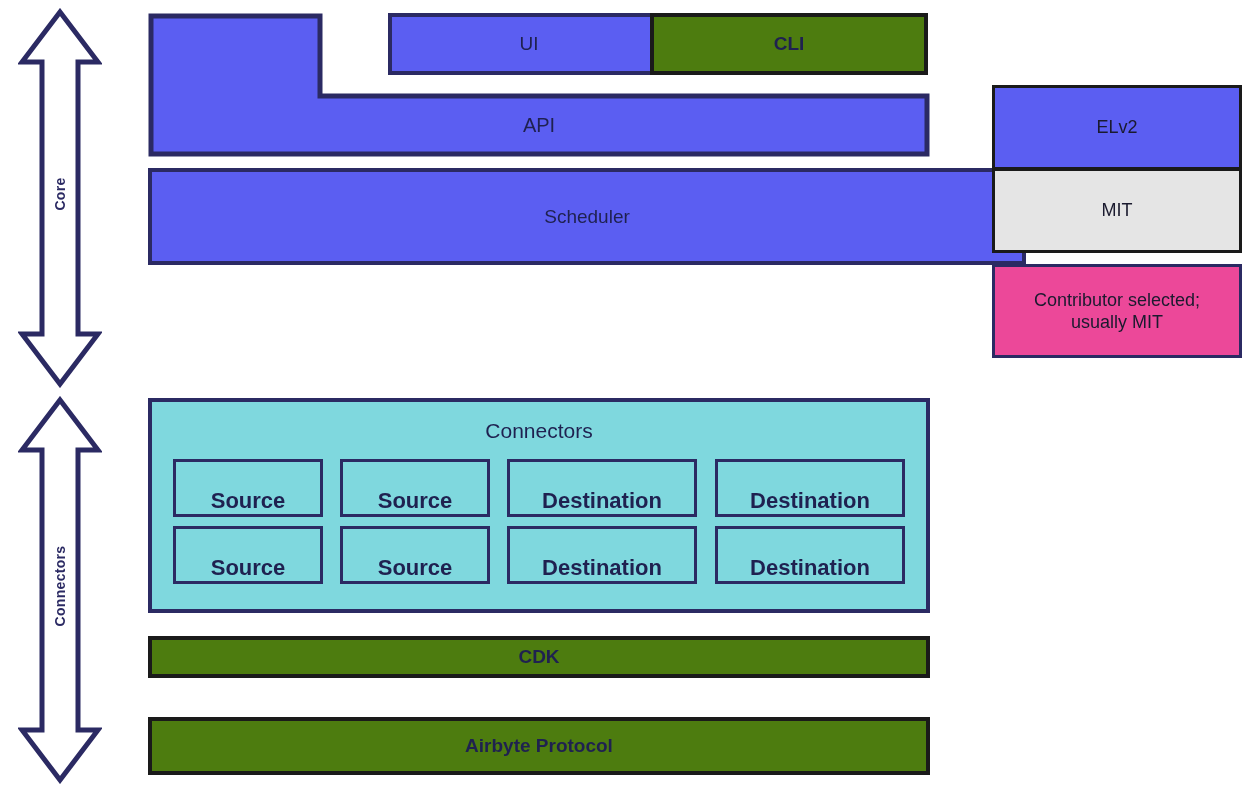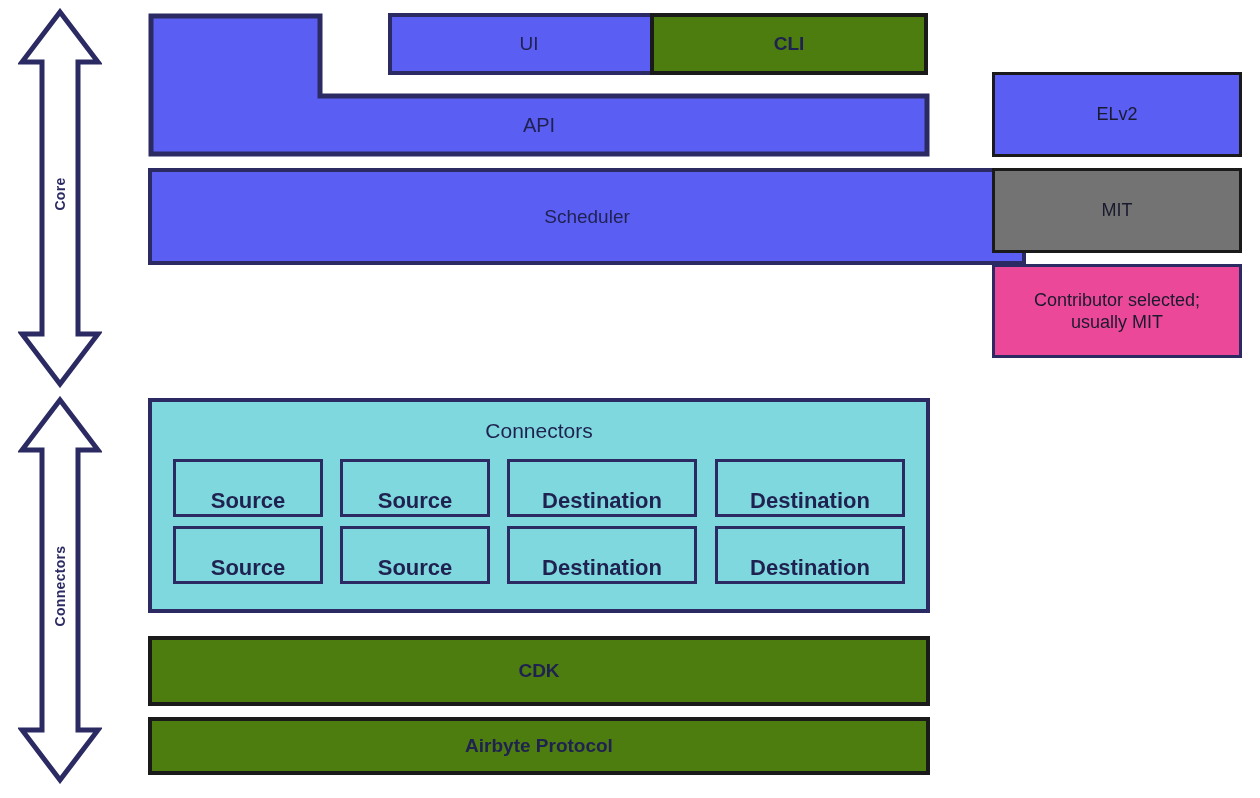--- a/index.html
+++ b/index.html
@@ -43,21 +43,21 @@
   }
   .legend-teal {
     background: #ec4899;
     border: 3px solid #2b2a63;
   }
   .legend-purple {
     background: #5b5ef2;
     border: 3px solid #1a1a1a;
   }
   .legend-orange {
-    background: #737373;
+    background: #e5e5e5;
     border: 3px solid #1a1a1a;
   }
   .subbox {
     position: absolute;
     box-sizing: border-box;
     background: #7fd8de;
     border: 3px solid #2b2a63;
     display: flex;
     align-items: flex-end;
     justify-content: center;
@@ -155,31 +155,31 @@
       <span>Source</span>
     </div>
     <div class="subbox" style="left:355px; top:124px; width:190px; height:58px;">
       <span>Destination</span>
     </div>
     <div class="subbox" style="left:563px; top:124px; width:190px; height:58px;">
       <span>Destination</span>
     </div>
   </div>
 
-  <div class="box orange bold" style="left:148px; top:636px; width:782px; height:70px;">
+  <div class="box orange bold" style="left:148px; top:636px; width:782px; height:42px;">
     <span>CDK</span>
   </div>
 
   <div class="box orange bold" style="left:148px; top:717px; width:782px; height:58px;">
     <span>Airbyte Protocol</span>
   </div>
 
   <div style="position:absolute; left:992px; top:70px; width:250px; height:290px;">
 
-    <div class="box legend-purple legend-label" style="left:0px; top:2px; width:250px; height:85px;">
+    <div class="box legend-purple legend-label" style="left:0px; top:15px; width:250px; height:85px;">
       <span>ELv2</span>
     </div>
 
     <div class="box legend-orange legend-label" style="left:0px; top:98px; width:250px; height:85px;">
       <span>MIT</span>
     </div>
 
     <div class="box legend-teal legend-label" style="left:0px; top:194px; width:250px; height:94px; padding:0 16px;">
       <span>Contributor selected; usually MIT</span>
     </div>

